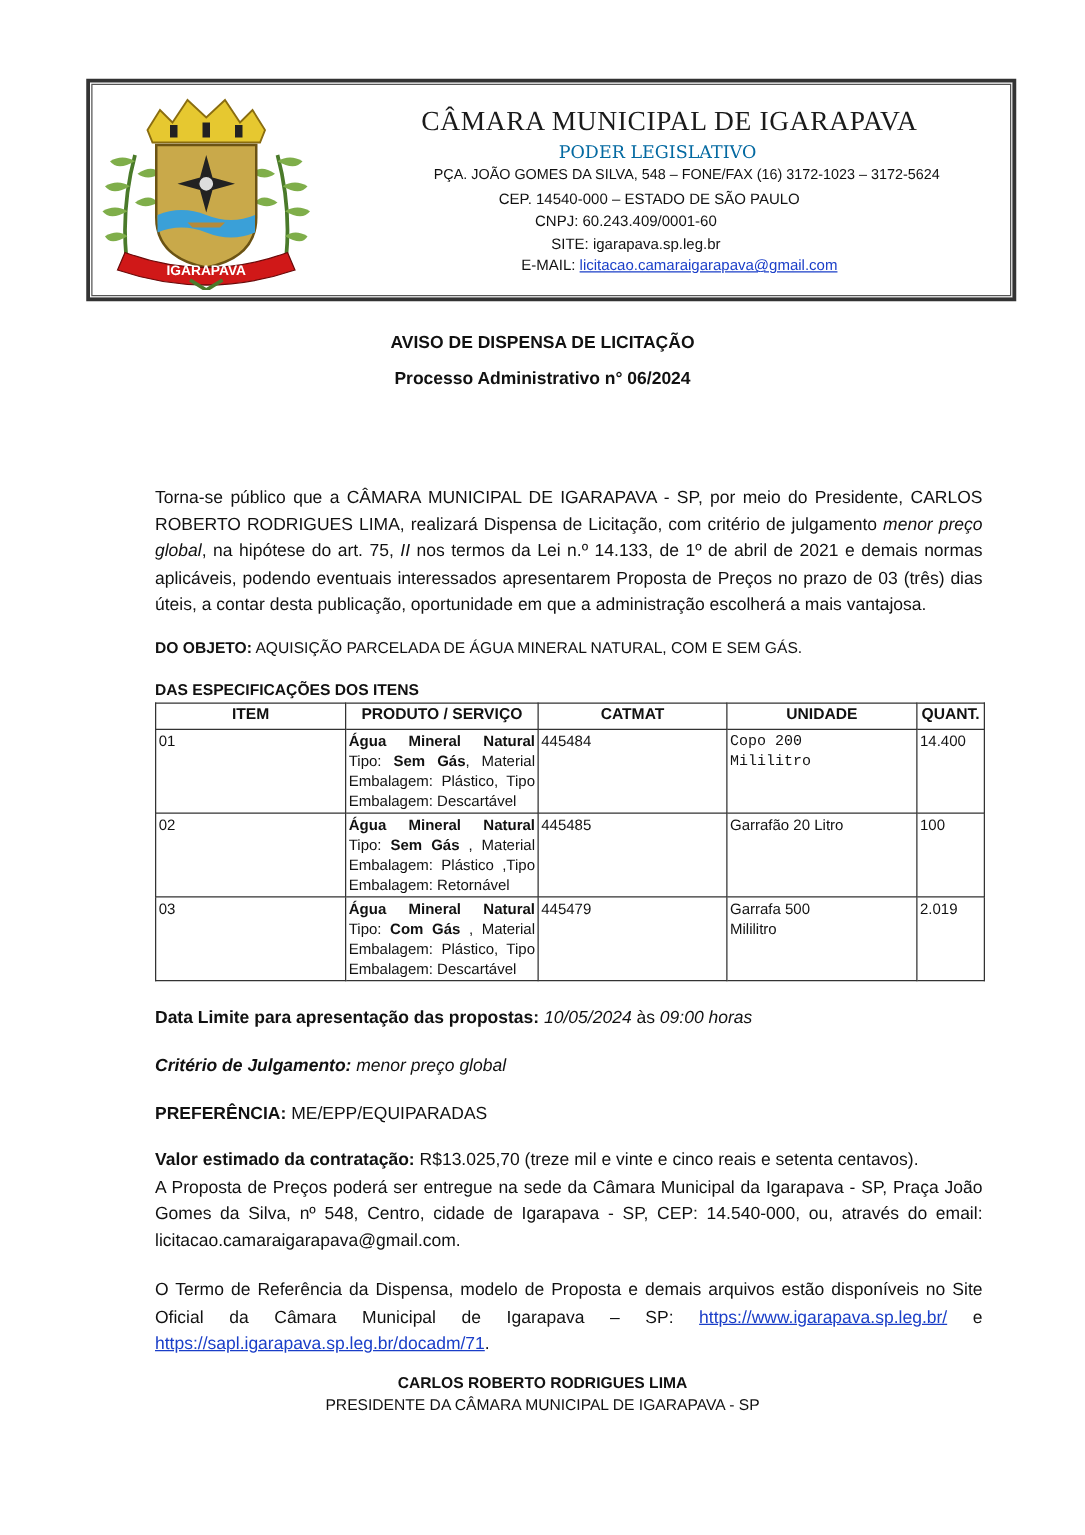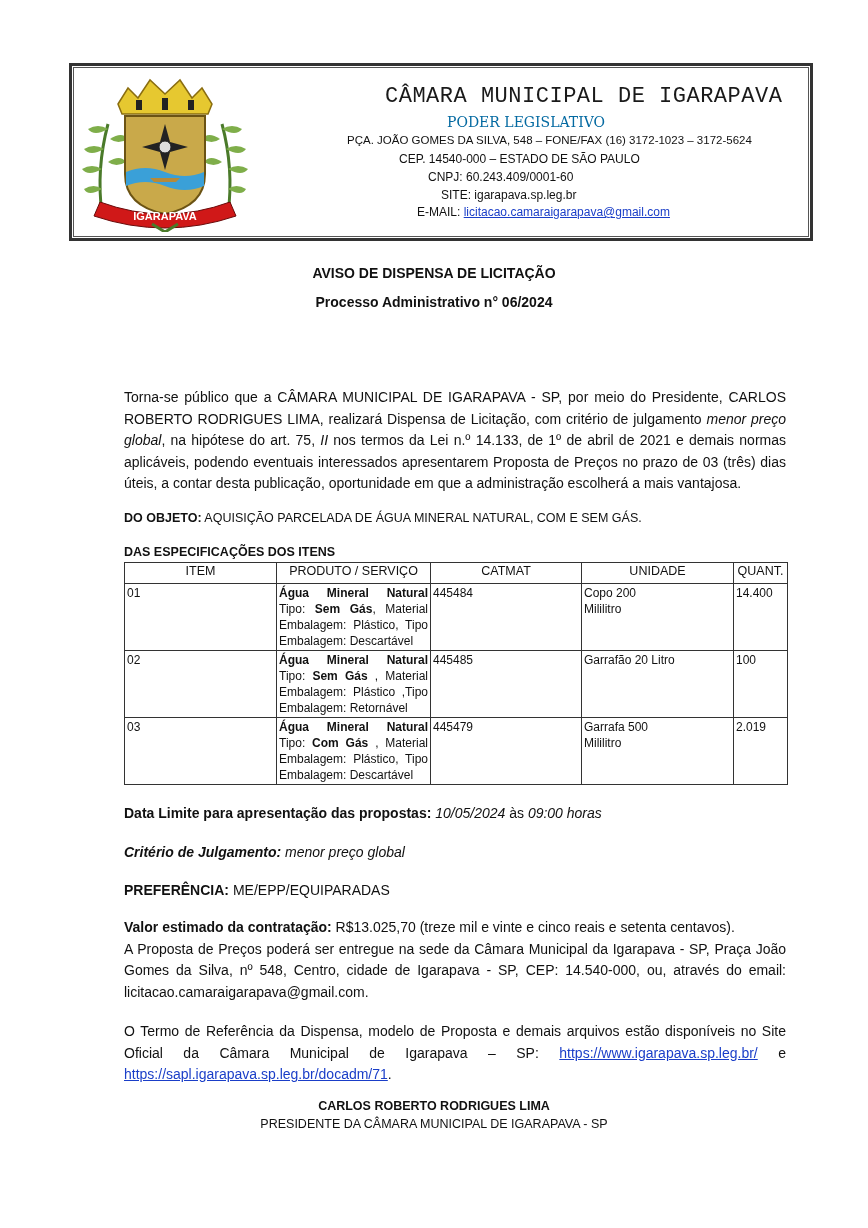--- a/index.html
+++ b/index.html
@@ -2,43 +2,43 @@
 <html><head>
 <meta charset="utf-8">
 <style>
   html, body { margin: 0; padding: 0; background: #ffffff; }
   body { width: 868px; height: 1228px; position: relative; overflow: hidden;
          font-family: "Liberation Sans", "DejaVu Sans", sans-serif; color: #111; }
 
   .letterhead { position: absolute; left: 69px; top: 63px; width: 738px; height: 172px;
                 border: 3px solid #333; box-shadow: inset 0 0 0 1px #fff, inset 0 0 0 2px #555; background: #fff; }
   .crest { position: absolute; left: 8px; top: 8px; width: 170px; height: 158px; }
-  .lh-title { position: absolute; left: 265px; top: 18px; font-family: Liberation Mono, monospace;
-              font-size: 22px; letter-spacing: 0.5px; color: #1a1a1a; white-space: nowrap; margin-left: 48px; }
+  .lh-title { position: absolute; left: 265px; top: 18px; font-family: Liberation Serif, serif;
+              font-size: 22px; letter-spacing: 0.5px; color: #1a1a1a; white-space: nowrap; }
   .lh-sub { position: absolute; left: 375px; top: 48px; font-family: "DejaVu Serif", serif;
             font-size: 14px; color: #0369a1; white-space: nowrap; }
   .lh-line { position: absolute; font-size: 12px; white-space: nowrap; color: #111; }
   .lh-email-link { color: #1a3ec8; text-decoration: underline; }
 
   .titles { position: absolute; left: 0; top: 264px; width: 868px; text-align: center; }
   .titles div { font-weight: bold; font-size: 14px; height: 29px; line-height: 18px; }
 
   .body-block { position: absolute; left: 124px; width: 662px; font-size: 14px; line-height: 21.5px; text-align: justify; }
   .body-block p { margin: 0; }
   .lbl { font-weight: bold; }
   .it { font-style: italic; }
   a.doc-link { color: #1a3ec8; text-decoration: underline; }
 
   .small-block { position: absolute; left: 124px; width: 662px; font-size: 12.5px; }
   .section-label { font-weight: bold; font-size: 12.5px; position: absolute; left: 124px; }
 
   table.items { position: absolute; left: 124px; top: 562px; border-collapse: collapse; width: 663px;
                 font-size: 12px; table-layout: fixed; }
   table.items th, table.items td { border: 1.5px solid #333; vertical-align: top; padding: 1px 2px; }
-  table.items th { font-weight: normal; font-size: 12.5px; text-align: center; height: 18px; padding: 1px 2px; }
+  table.items th { font-weight: bold; font-size: 12.5px; text-align: center; height: 18px; padding: 1px 2px; }
   table.items td { height: 63px; line-height: 16px; }
   td.prod { text-align: justify; }
   td.prod b { font-weight: bold; }
 
   .signature { position: absolute; left: 0; top: 1097px; width: 868px; text-align: center; font-size: 12.5px; line-height: 18px; }
   .signature .name { font-weight: bold; }
 </style>
 </head>
 <body>
 
@@ -123,21 +123,21 @@
       <th>CATMAT</th>
       <th>UNIDADE</th>
       <th>QUANT.</th>
     </tr>
   </thead>
   <tbody>
     <tr>
       <td>01</td>
       <td class="prod"><b>Água Mineral Natural</b><span> Tipo: </span><b>Sem Gás</b><span>, Material Embalagem: Plástico, Tipo Embalagem: Descartável</span></td>
       <td>445484</td>
-      <td style="padding-right:84px;">Copo 200 Mililitro</td>
+      <td style="padding-right:84px;font-family:Liberation Mono, monospace;">Copo 200 Mililitro</td>
       <td>14.400</td>
     </tr>
     <tr>
       <td>02</td>
       <td class="prod"><b>Água Mineral Natural</b><span> Tipo: </span><b>Sem Gás</b><span> , Material Embalagem: Plástico ,Tipo Embalagem: Retornável</span></td>
       <td>445485</td>
       <td>Garrafão 20 Litro</td>
       <td>100</td>
     </tr>
     <tr>

